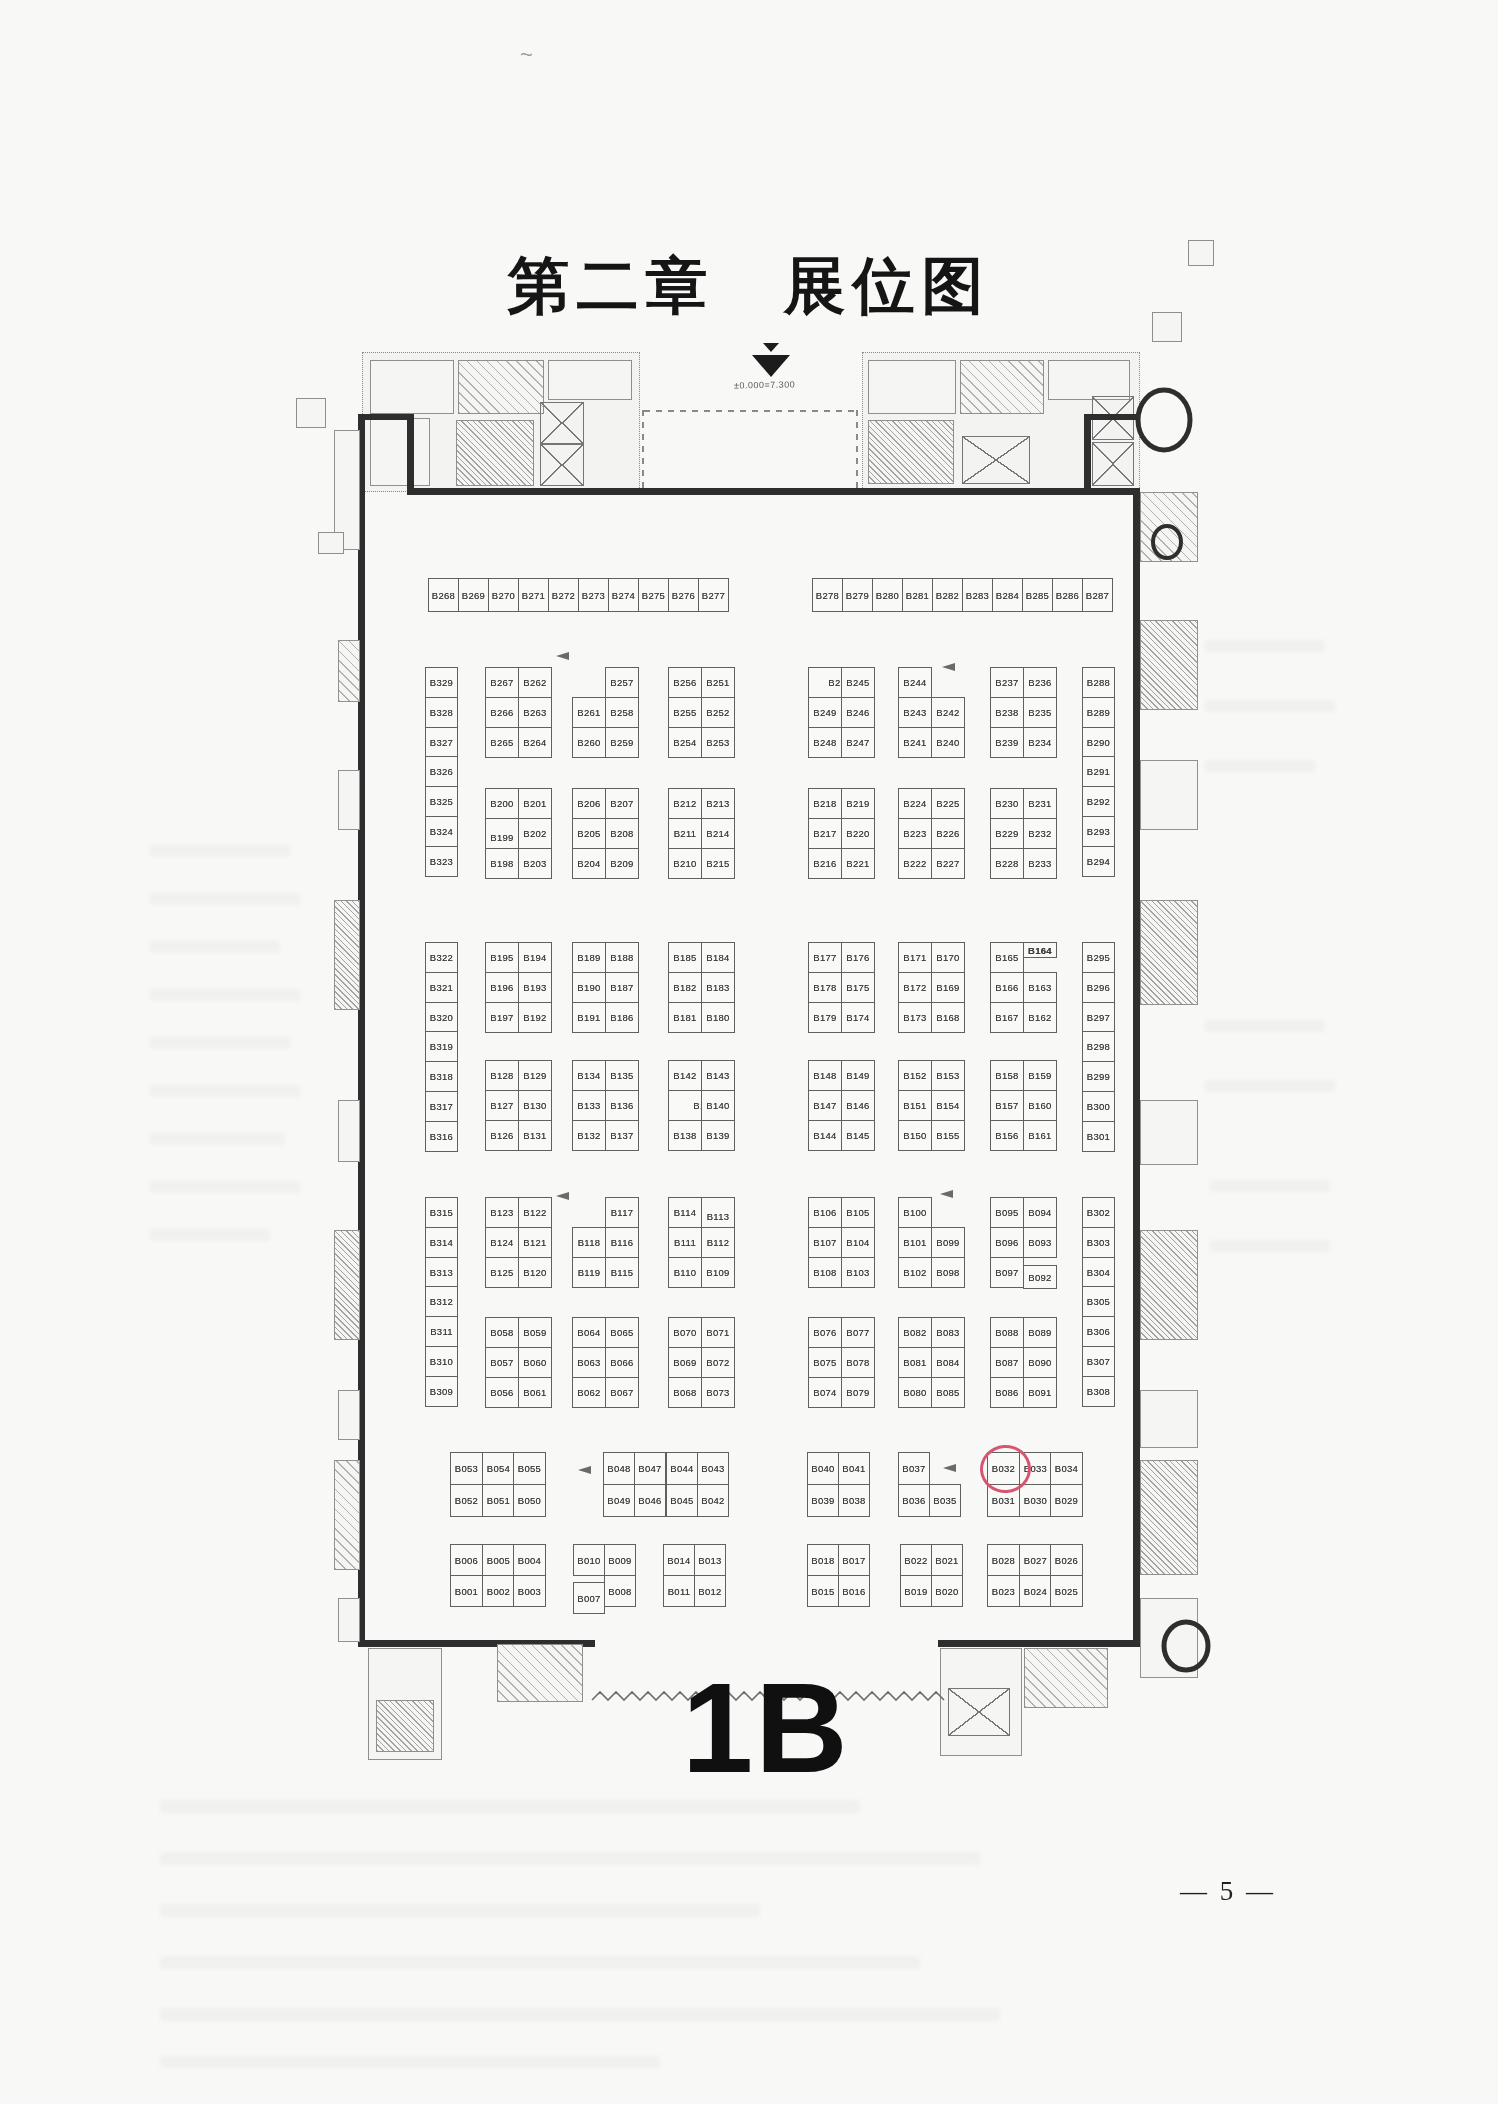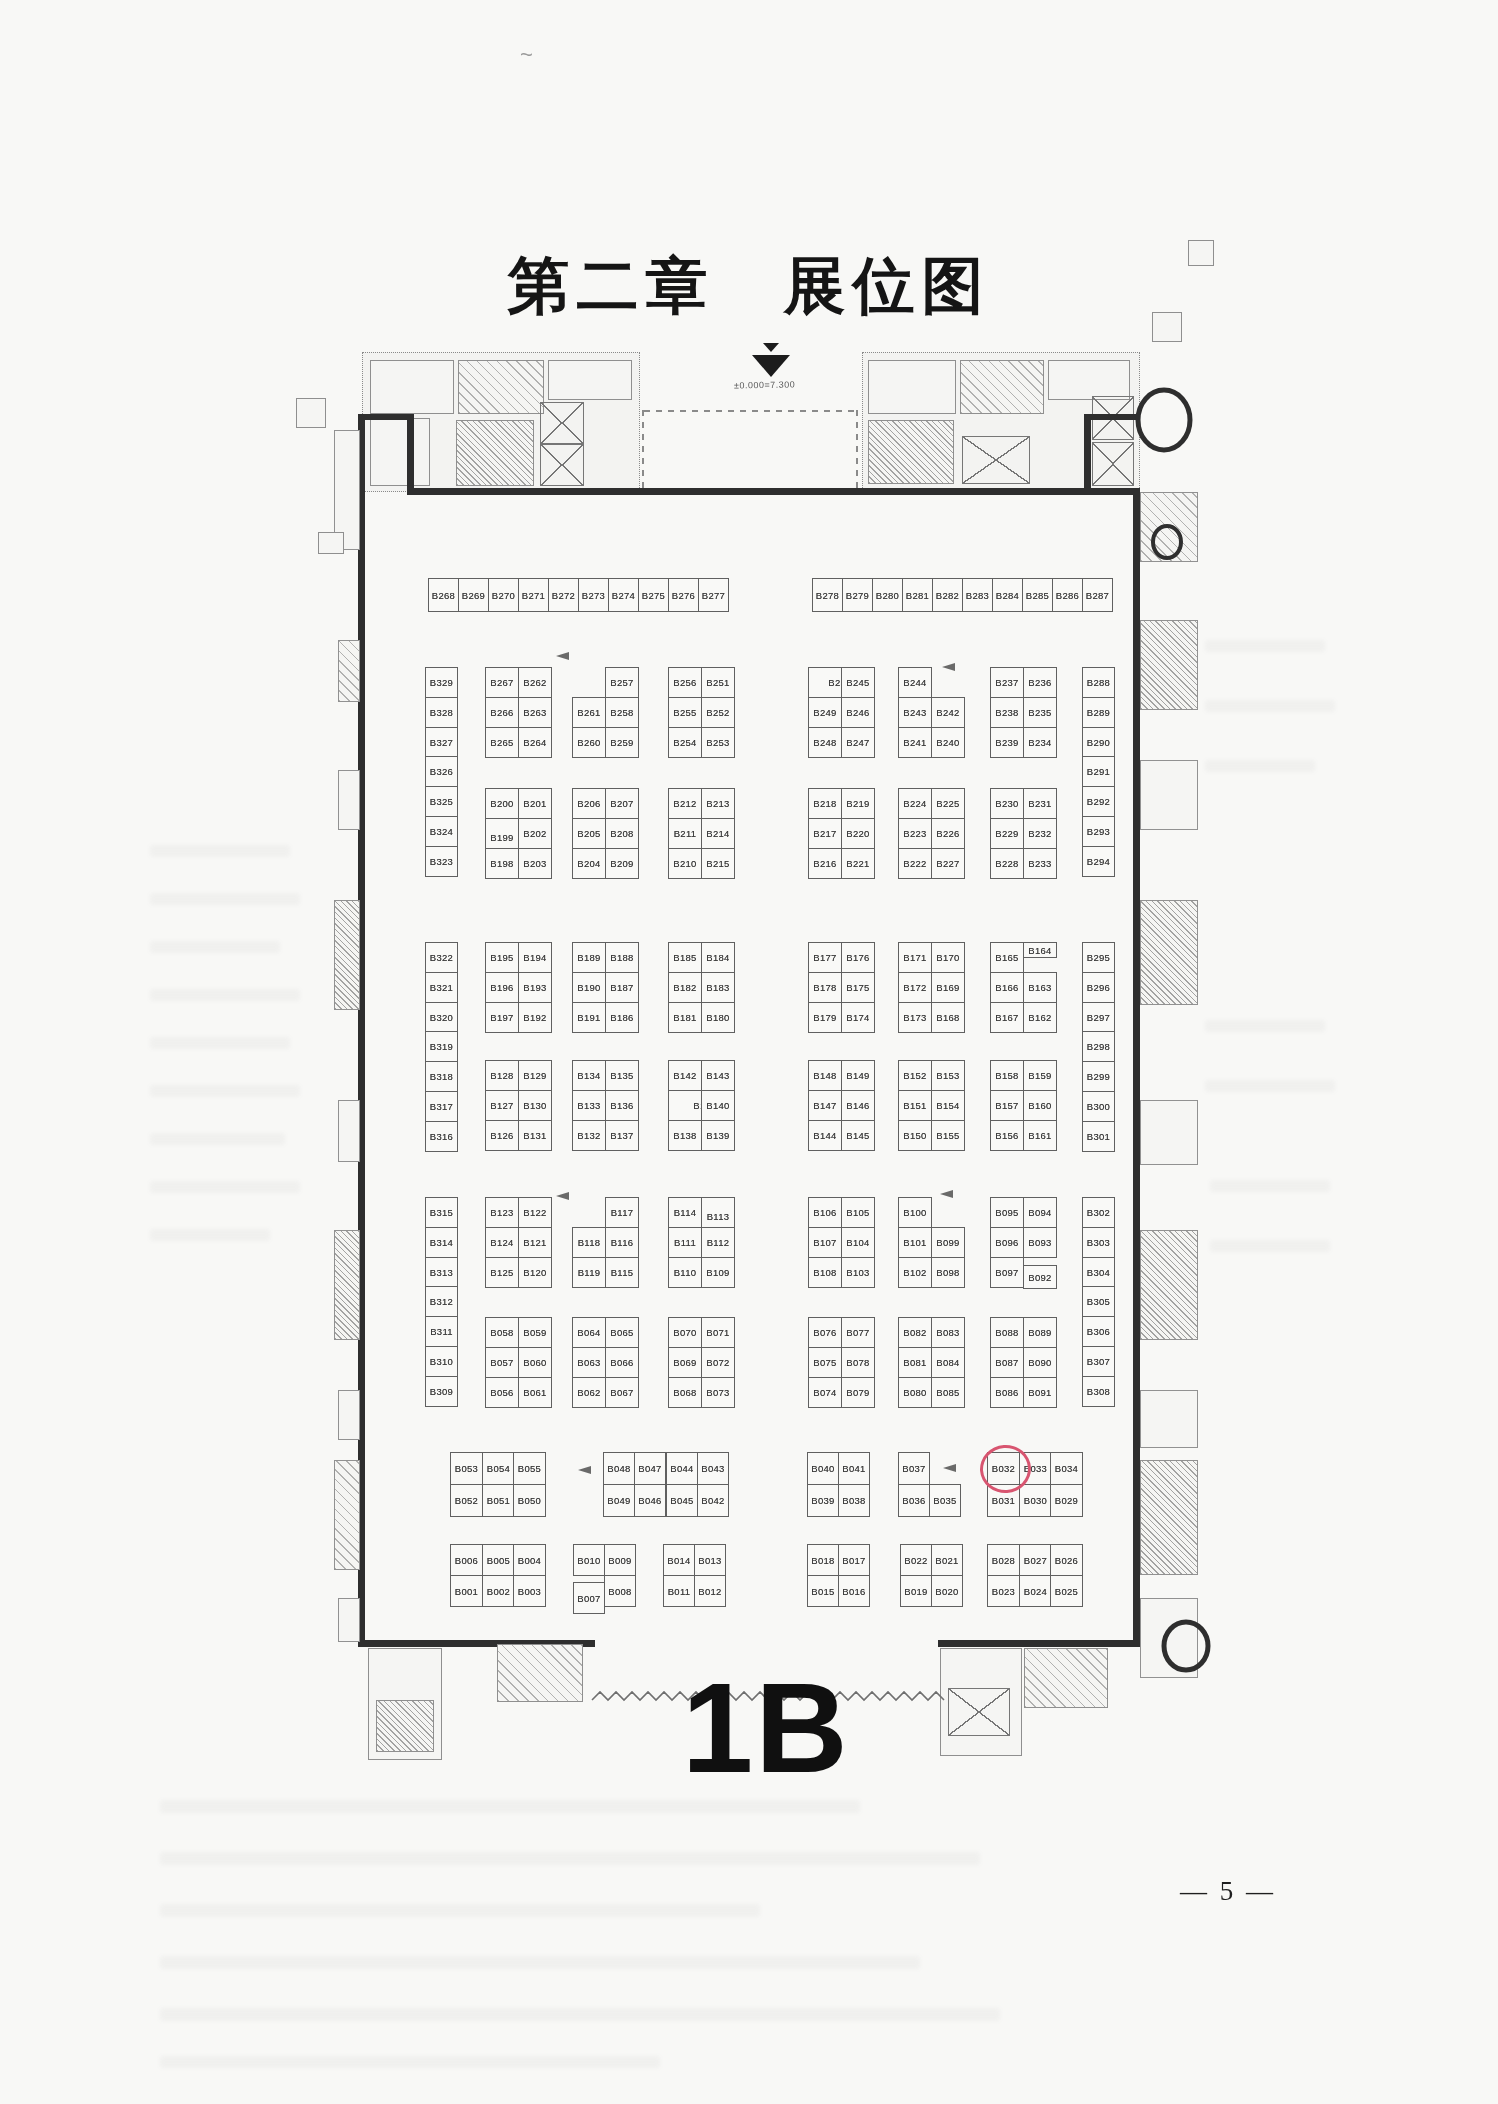--- a/index.html
+++ b/index.html
@@ -316,21 +316,21 @@
       <div class="block" style="left: 898px; top: 942px; width: 67px; height: 91px;">
         <div class="cell" style="left: 0px; top: 0px; width: 34px; height: 31px;">B171</div>
         <div class="cell" style="left: 33px; top: 0px; width: 34px; height: 31px;">B170</div>
         <div class="cell" style="left: 0px; top: 30px; width: 34px; height: 31px;">B172</div>
         <div class="cell" style="left: 33px; top: 30px; width: 34px; height: 31px;">B169</div>
         <div class="cell" style="left: 0px; top: 60px; width: 34px; height: 31px;">B173</div>
         <div class="cell" style="left: 33px; top: 60px; width: 34px; height: 31px;">B168</div>
       </div>
       <div class="block" style="left: 990px; top: 942px; width: 67px; height: 91px;">
         <div class="cell" style="left: 0px; top: 0px; width: 34px; height: 31px;">B165</div>
-        <div class="cell" style="left: 33px; top: 0px; width: 34px; height: 16px;">B164</div>
+        <div class="cell" style="left: 33px; top: 0px; width: 34px; height: 16px; font-weight: bold;">B164</div>
         <div class="cell" style="left: 0px; top: 30px; width: 34px; height: 31px;">B166</div>
         <div class="cell" style="left: 33px; top: 30px; width: 34px; height: 31px;">B163</div>
         <div class="cell" style="left: 0px; top: 60px; width: 34px; height: 31px;">B167</div>
         <div class="cell" style="left: 33px; top: 60px; width: 34px; height: 31px;">B162</div>
       </div>
       <div class="block" style="left: 1082px; top: 942px; width: 33px; height: 210px;">
         <div class="cell" style="left: 0px; top: 0px; width: 33px; height: 31px;">B295</div>
         <div class="cell" style="left: 0px; top: 30px; width: 33px; height: 31px;">B296</div>
         <div class="cell" style="left: 0px; top: 60px; width: 33px; height: 31px;">B297</div>
         <div class="cell" style="left: 0px; top: 89px; width: 33px; height: 31px;">B298</div>

